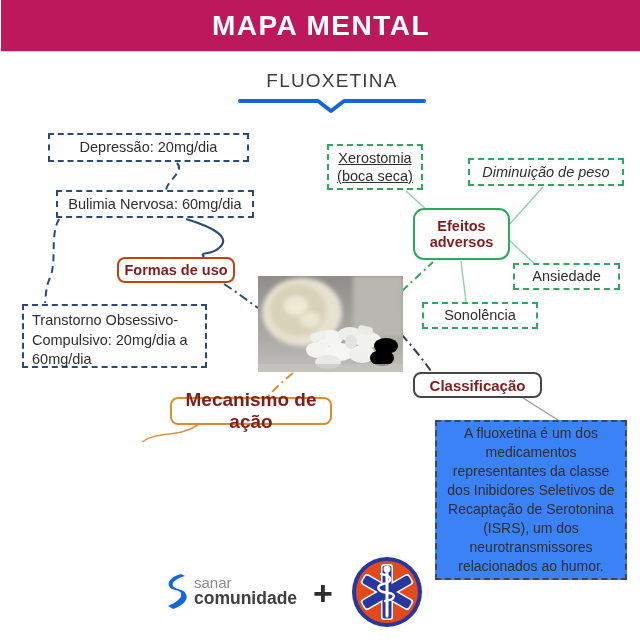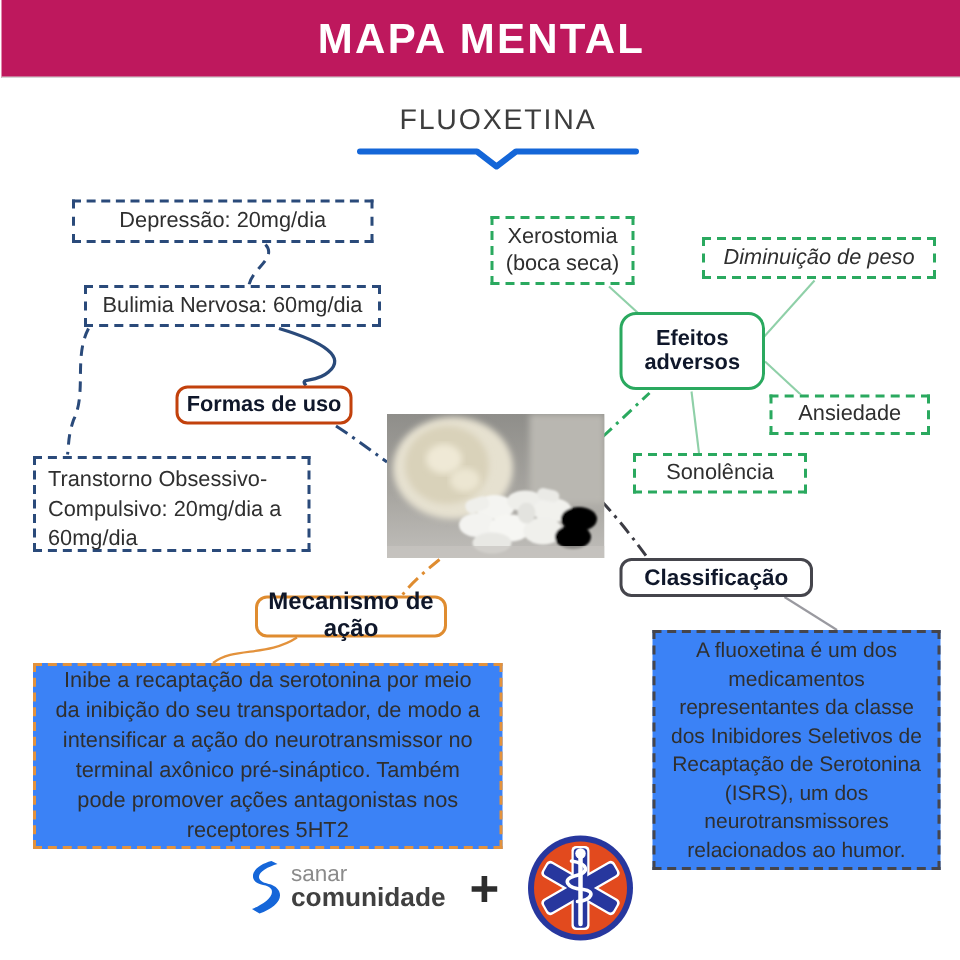--- a/index.html
+++ b/index.html
@@ -21,21 +21,21 @@
     font-size:19px;letter-spacing:1.2px;color:#3d3d3d;font-weight:500;
   }
   
   .node{display:flex;align-items:center;justify-content:center;text-align:center;
     font-size:14.5px;line-height:1.25;background:#fff;}
   .dash-navy{border:2px dashed #2a4a7a;}
   .dash-green{border:2px dashed #2aa95f;}
   .dash-orange{border:2px dashed #e3923c;}
   .dash-dark{border:2px dashed #45454c;}
   .lbl{font-weight:700;background:#fff;border-radius:8px;font-size:14.5px;
-    display:flex;align-items:center;justify-content:center;text-align:center;color:#0f172a;}
+    display:flex;align-items:center;justify-content:center;text-align:center;color:#7f1d1d;}
   .lbl-navy{border:2px solid #c2410c;}
   .lbl-green{border:2.5px solid #2aa95f;border-radius:11px;}
   .lbl-orange{border:2px solid #df8c30;}
   .lbl-dark{border:2px solid #45454c;}
   .para{font-size:14.5px;line-height:1.38;text-align:center;padding:6px 10px;
     display:flex;align-items:center;justify-content:center;background:#3b82f6;}
   .para-left{text-align:left;justify-content:flex-start;align-items:flex-start;padding:5px 8px;}
   svg{display:block;}
   .overlay{left:0;top:0;width:640px;height:640px;pointer-events:none;}
   
@@ -82,21 +82,21 @@
   <div class="abs node dash-navy" style="left:56px;top:190px;width:198px;height:28px;">
     <span>Bulimia Nervosa: 60mg/dia</span>
   </div>
   <div class="abs lbl lbl-navy" style="left:117px;top:257px;width:118px;height:26px;">
     <span>Formas de uso</span>
   </div>
   <div class="abs node dash-navy para-left" style="left:22px;top:304px;width:185px;height:64px;font-size:14.5px;line-height:1.35;">
     <span>Transtorno Obsessivo-Compulsivo: 20mg/dia a 60mg/dia</span>
   </div>
 
-  <div class="abs node dash-green" style="left:327px;top:144px;width:96px;height:46px;">
+  <div class="abs node dash-green" style="left:327px;top:144px;width:96px;height:46px;text-decoration:underline;">
     <span>Xerostomia (boca seca)</span>
   </div>
   <div class="abs node dash-green" style="left:468px;top:158px;width:156px;height:28px;font-style:italic;">
     <span>Diminuição de peso</span>
   </div>
   <div class="abs lbl lbl-green" style="left:413px;top:208px;width:97px;height:52px;padding:0 6px;">
     <span>Efeitos adversos</span>
   </div>
   <div class="abs node dash-green" style="left:513px;top:263px;width:107px;height:27px;">
     <span>Ansiedade</span>
@@ -146,25 +146,22 @@
     </svg>
   </div>
 
   <div class="abs lbl lbl-dark" style="left:413px;top:372px;width:129px;height:26px;font-size:15px;">
     <span>Classificação</span>
   </div>
   <div class="abs node dash-dark para" style="left:435px;top:420px;width:192px;height:160px;font-size:14px;line-height:1.36;">
     <span>A fluoxetina é um dos medicamentos representantes da classe dos Inibidores Seletivos de Recaptação de Serotonina (ISRS), um dos neurotransmissores relacionados ao humor.</span>
   </div>
 
-  <div class="abs lbl lbl-orange" style="left:170px;top:397px;width:128px;height:28px;font-size:16px;">
+  <div class="abs lbl lbl-orange" style="left:170px;top:397px;width:162px;height:28px;font-size:19px;">
     <span>Mecanismo de ação</span>
-  </div>
-  <div class="abs node dash-orange para" style="left:22px;top:442px;width:313px;height:124px;">
-    <span>Inibe a recaptação da serotonina por meio da inibição do seu transportador, de modo a intensificar  a ação do neurotransmissor no terminal axônico pré-sináptico. Também pode promover ações antagonistas nos receptores 5HT2</span>
   </div>
 
   <div class="abs" style="left:163px;top:572px;width:28px;height:38px;">
     <svg width="28" height="38" viewBox="0 0 28 38">
       <path d="M18,2 C10,4 4,9 6,14 C8,19 16,17 18,21 C20,26 12,31 5,34 L10,37 C19,34 26,28 23,22 C20,16 12,18 10,14 C8,10 15,6 22,4 Z" fill="#1566d9"></path>
     </svg>
   </div>
   <div class="abs" style="left:194px;top:575px;">
     <div class="brand-primary">sanar</div>
     <div class="brand-secondary">comunidade</div>

